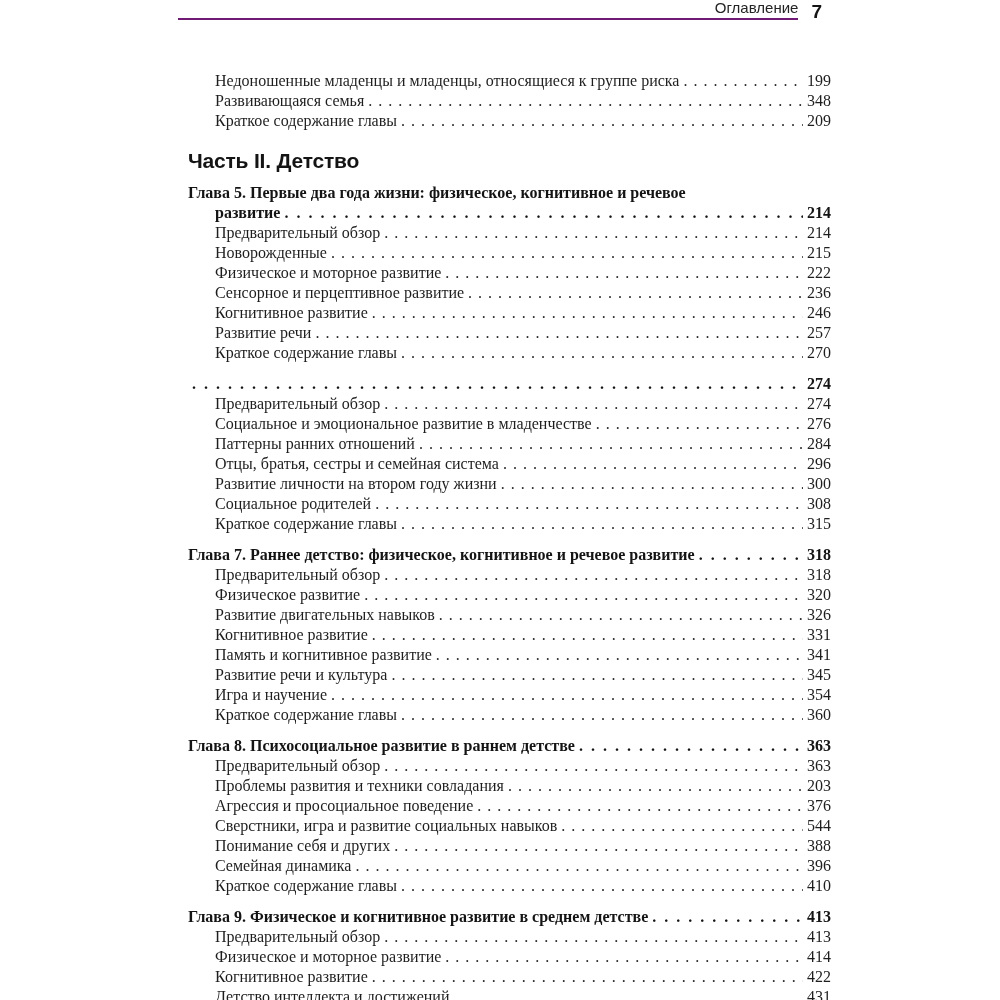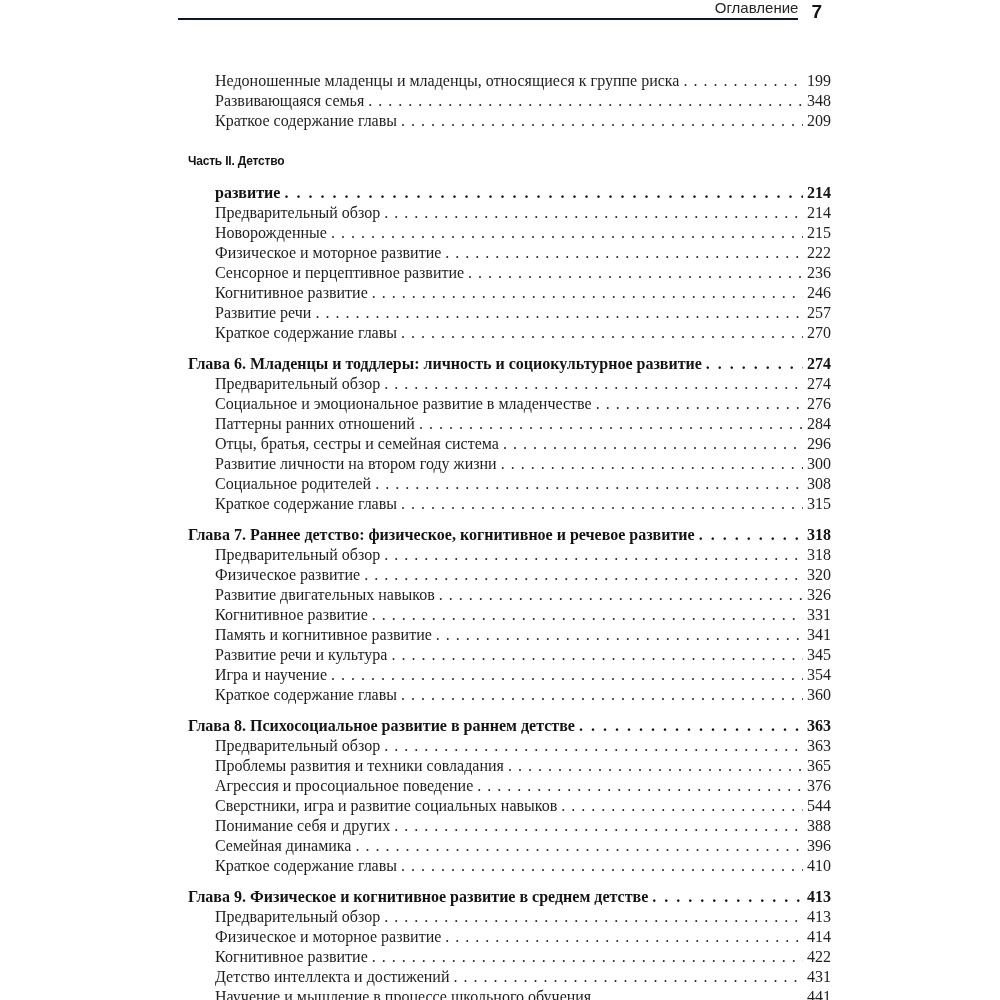--- a/index.html
+++ b/index.html
@@ -17,21 +17,21 @@
   .running-head {
     position: absolute;
     left: 178px;
     top: 0;
     width: 644px;
     display: flex;
     align-items: flex-end;
   }
   .head-rule {
     flex: 1 1 auto;
-    border-bottom: 2px solid #0f172a;
+    border-bottom: 2px solid #701a75;
     text-align: right;
     padding-bottom: 3px;
     font-family: "Liberation Sans", sans-serif;
     font-size: 15px;
     color: #242424;
     line-height: 1;
   }
   .folio {
     flex: 0 0 auto;
     font-family: "Liberation Sans", sans-serif;
@@ -52,21 +52,21 @@
     font-size: 16px;
     line-height: 20px;
     margin-top: 29px;
   }
   .section { margin-top: 11px; }
   .section.first-section { margin-top: 0; }
 
   .part-heading {
     font-family: "Liberation Sans", sans-serif;
     font-weight: bold;
-    font-size: 12px;
+    font-size: 21px;
     line-height: 22px;
     letter-spacing: -0.2px;
     color: #141414;
     margin: 19px 0 9px 0;
   }
 
   .row { display: flex; align-items: baseline; }
   .row .label { flex: 0 0 auto; white-space: nowrap; }
   .row .leader {
     flex: 1 1 auto;
@@ -107,20 +107,23 @@
           <span class="pagenum">348</span>
         </div>
         <div class="row sub">
           <span class="label">Краткое содержание главы</span>
           <span class="leader">. . . . . . . . . . . . . . . . . . . . . . . . . . . . . . . . . . . . . . . . . . . . . . . . . . . . . . . . . . . . . . . . . . . . . . . . . . . . . . . . . . . . . . . . . . . . . . . . . . . . . . . . . . . . . . . . . . . . . . . . . . . . . . . . . . . . . . . . . . . . . . . . . . . . . . . . . . . . . . . . </span>
           <span class="pagenum">209</span>
         </div>
       </section>
       <div class="part-heading">Часть II. Детство</div>
       <section class="section chapter-section">
+        <div class="row chapter-row">
+          <span class="label">Глава 5. Первые два года жизни: физическое, когнитивное и речевое</span>
+        </div>
         <div class="row chapter-row sub">
           <span class="label">развитие</span>
           <span class="leader">. . . . . . . . . . . . . . . . . . . . . . . . . . . . . . . . . . . . . . . . . . . . . . . . . . . . . . . . . . . . . . . . . . . . . . . . . . . . . . . . . . . . . . . . . . . . . . . . . . . . . . . . . . . . . . . . . . . . . . . . . . . . . . . . . . . . . . . . . . . . . . . . . . . . . . . . . . . . . . . . </span>
           <span class="pagenum">214</span>
         </div>
         <div class="row sub">
           <span class="label">Предварительный обзор</span>
           <span class="leader">. . . . . . . . . . . . . . . . . . . . . . . . . . . . . . . . . . . . . . . . . . . . . . . . . . . . . . . . . . . . . . . . . . . . . . . . . . . . . . . . . . . . . . . . . . . . . . . . . . . . . . . . . . . . . . . . . . . . . . . . . . . . . . . . . . . . . . . . . . . . . . . . . . . . . . . . . . . . . . . . </span>
           <span class="pagenum">214</span>
         </div>
@@ -150,21 +153,20 @@
           <span class="pagenum">257</span>
         </div>
         <div class="row sub">
           <span class="label">Краткое содержание главы</span>
           <span class="leader">. . . . . . . . . . . . . . . . . . . . . . . . . . . . . . . . . . . . . . . . . . . . . . . . . . . . . . . . . . . . . . . . . . . . . . . . . . . . . . . . . . . . . . . . . . . . . . . . . . . . . . . . . . . . . . . . . . . . . . . . . . . . . . . . . . . . . . . . . . . . . . . . . . . . . . . . . . . . . . . . </span>
           <span class="pagenum">270</span>
         </div>
       </section>
       <section class="section chapter-section">
         <div class="row chapter-row">
-          <span class="label">Глава 6. Младенцы и тоддлеры: личность и социокультурное развитие</span>
           <span class="leader">. . . . . . . . . . . . . . . . . . . . . . . . . . . . . . . . . . . . . . . . . . . . . . . . . . . . . . . . . . . . . . . . . . . . . . . . . . . . . . . . . . . . . . . . . . . . . . . . . . . . . . . . . . . . . . . . . . . . . . . . . . . . . . . . . . . . . . . . . . . . . . . . . . . . . . . . . . . . . . . . </span>
           <span class="pagenum">274</span>
         </div>
         <div class="row sub">
           <span class="label">Предварительный обзор</span>
           <span class="leader">. . . . . . . . . . . . . . . . . . . . . . . . . . . . . . . . . . . . . . . . . . . . . . . . . . . . . . . . . . . . . . . . . . . . . . . . . . . . . . . . . . . . . . . . . . . . . . . . . . . . . . . . . . . . . . . . . . . . . . . . . . . . . . . . . . . . . . . . . . . . . . . . . . . . . . . . . . . . . . . . </span>
           <span class="pagenum">274</span>
         </div>
         <div class="row sub">
           <span class="label">Социальное и эмоциональное развитие в младенчестве</span>
@@ -251,21 +253,21 @@
           <span class="pagenum">363</span>
         </div>
         <div class="row sub">
           <span class="label">Предварительный обзор</span>
           <span class="leader">. . . . . . . . . . . . . . . . . . . . . . . . . . . . . . . . . . . . . . . . . . . . . . . . . . . . . . . . . . . . . . . . . . . . . . . . . . . . . . . . . . . . . . . . . . . . . . . . . . . . . . . . . . . . . . . . . . . . . . . . . . . . . . . . . . . . . . . . . . . . . . . . . . . . . . . . . . . . . . . . </span>
           <span class="pagenum">363</span>
         </div>
         <div class="row sub">
           <span class="label">Проблемы развития и техники совладания</span>
           <span class="leader">. . . . . . . . . . . . . . . . . . . . . . . . . . . . . . . . . . . . . . . . . . . . . . . . . . . . . . . . . . . . . . . . . . . . . . . . . . . . . . . . . . . . . . . . . . . . . . . . . . . . . . . . . . . . . . . . . . . . . . . . . . . . . . . . . . . . . . . . . . . . . . . . . . . . . . . . . . . . . . . . </span>
-          <span class="pagenum">365</span>
+          <span class="pagenum">203</span>
         </div>
         <div class="row sub">
           <span class="label">Агрессия и просоциальное поведение</span>
           <span class="leader">. . . . . . . . . . . . . . . . . . . . . . . . . . . . . . . . . . . . . . . . . . . . . . . . . . . . . . . . . . . . . . . . . . . . . . . . . . . . . . . . . . . . . . . . . . . . . . . . . . . . . . . . . . . . . . . . . . . . . . . . . . . . . . . . . . . . . . . . . . . . . . . . . . . . . . . . . . . . . . . . </span>
           <span class="pagenum">376</span>
         </div>
         <div class="row sub">
           <span class="label">Сверстники, игра и развитие социальных навыков</span>
           <span class="leader">. . . . . . . . . . . . . . . . . . . . . . . . . . . . . . . . . . . . . . . . . . . . . . . . . . . . . . . . . . . . . . . . . . . . . . . . . . . . . . . . . . . . . . . . . . . . . . . . . . . . . . . . . . . . . . . . . . . . . . . . . . . . . . . . . . . . . . . . . . . . . . . . . . . . . . . . . . . . . . . . </span>
           <span class="pagenum">544</span>

